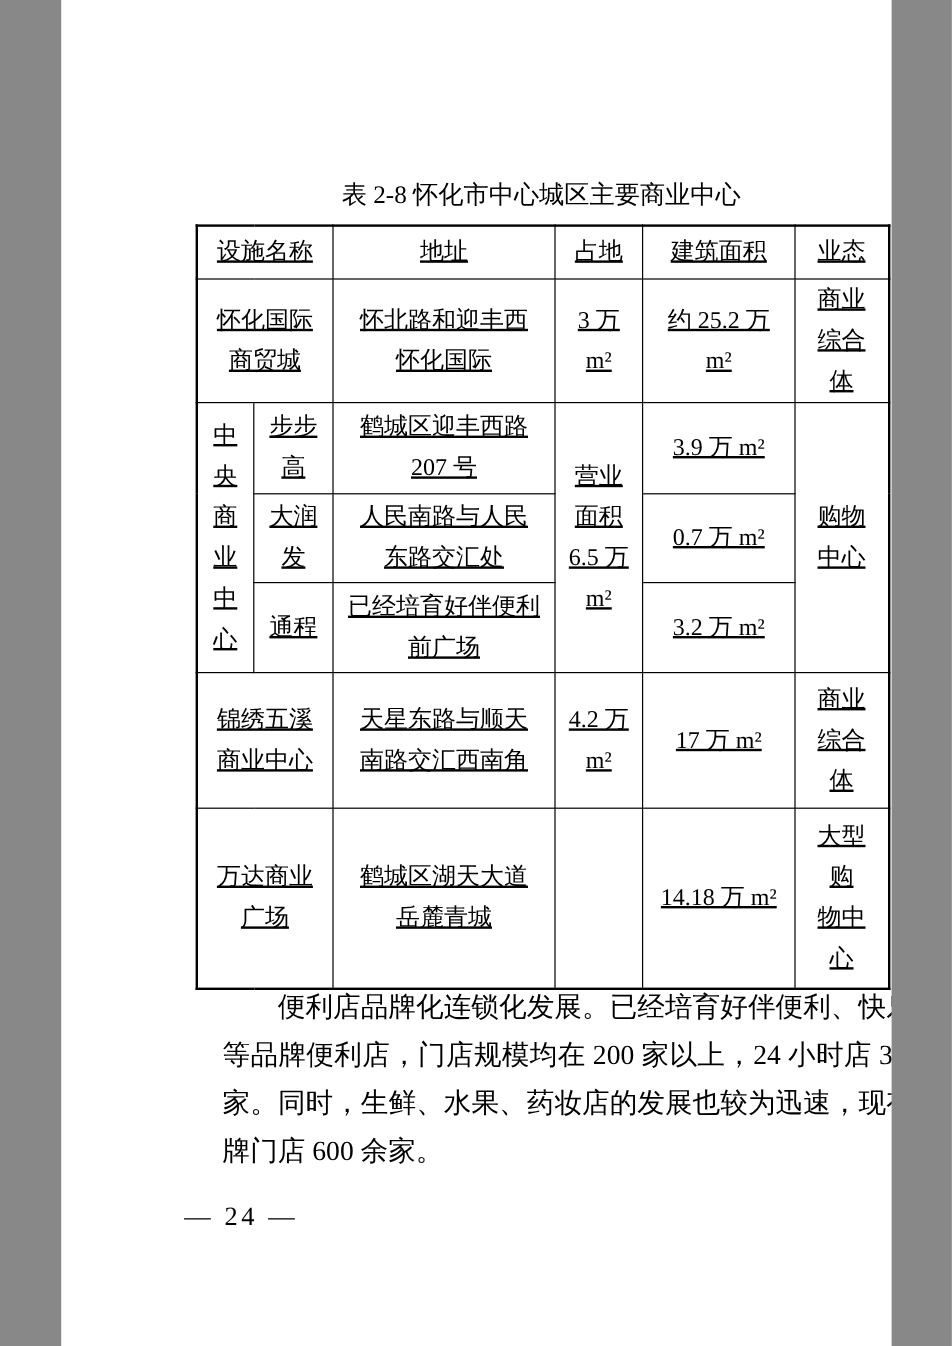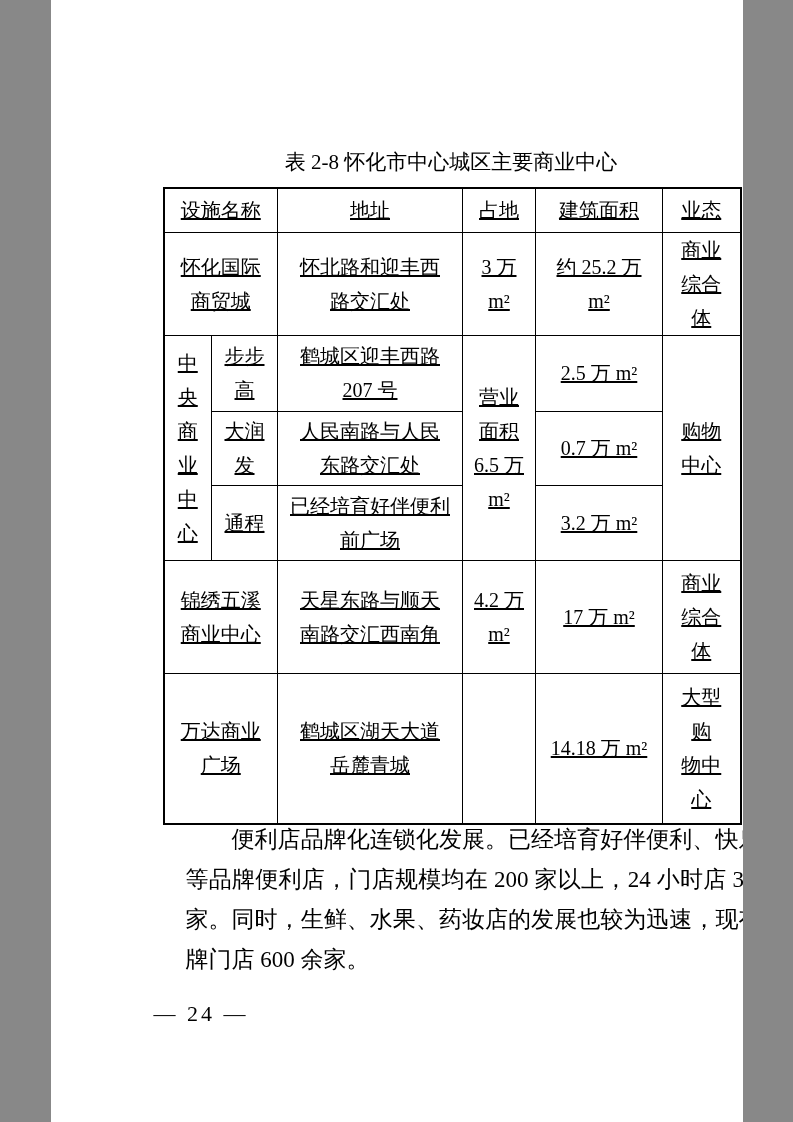--- a/index.html
+++ b/index.html
@@ -107,21 +107,21 @@
       <th>地址</th>
       <th>占地</th>
       <th>建筑面积</th>
       <th>业态</th>
     </tr>
 
     <tr class="h102">
       <td colspan="2">怀化国际
 商贸城</td>
       <td>怀北路和迎丰西
-路交汇处</td>
+怀化国际</td>
       <td>3 万
 m²</td>
       <td>约 25.2 万
 m²</td>
       <td>商业
 综合
 体</td>
     </tr>
 
     <tr class="h76">
@@ -132,21 +132,21 @@
 中
 心</td>
       <td>步步
 高</td>
       <td>鹤城区迎丰西路
 207 号</td>
       <td rowspan="3">营业
 面积
 6.5 万
 m²</td>
-      <td>2.5 万 m²</td>
+      <td>3.9 万 m²</td>
       <td rowspan="3">购物
 中心</td>
     </tr>
 
     <tr class="h74">
       <td>大润
 发</td>
       <td>人民南路与人民
 东路交汇处</td>
       <td>0.7 万 m²</td>

